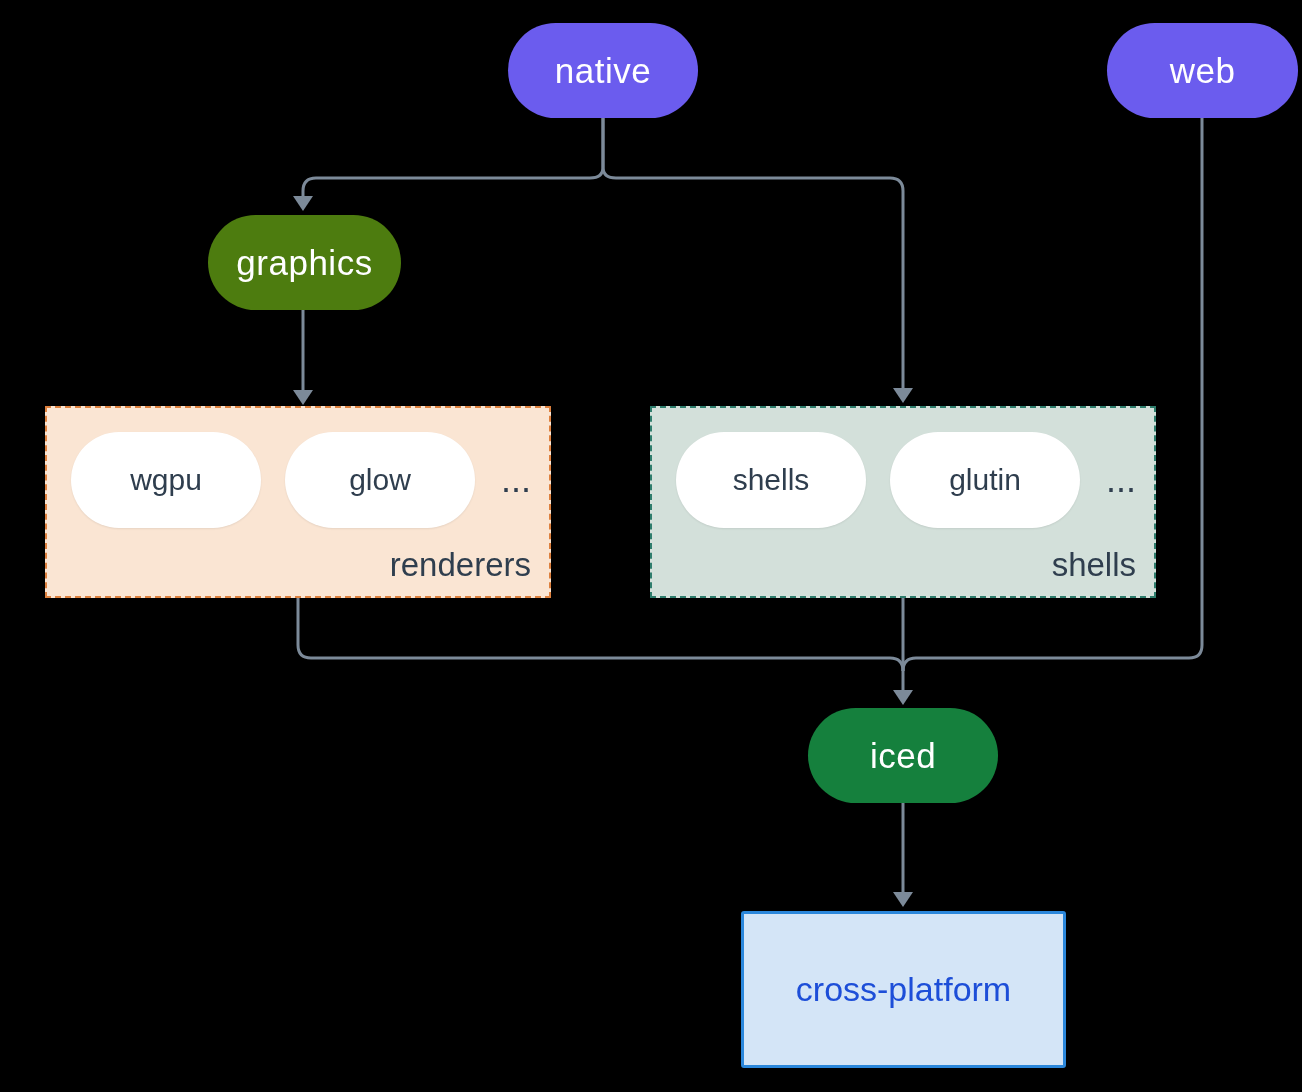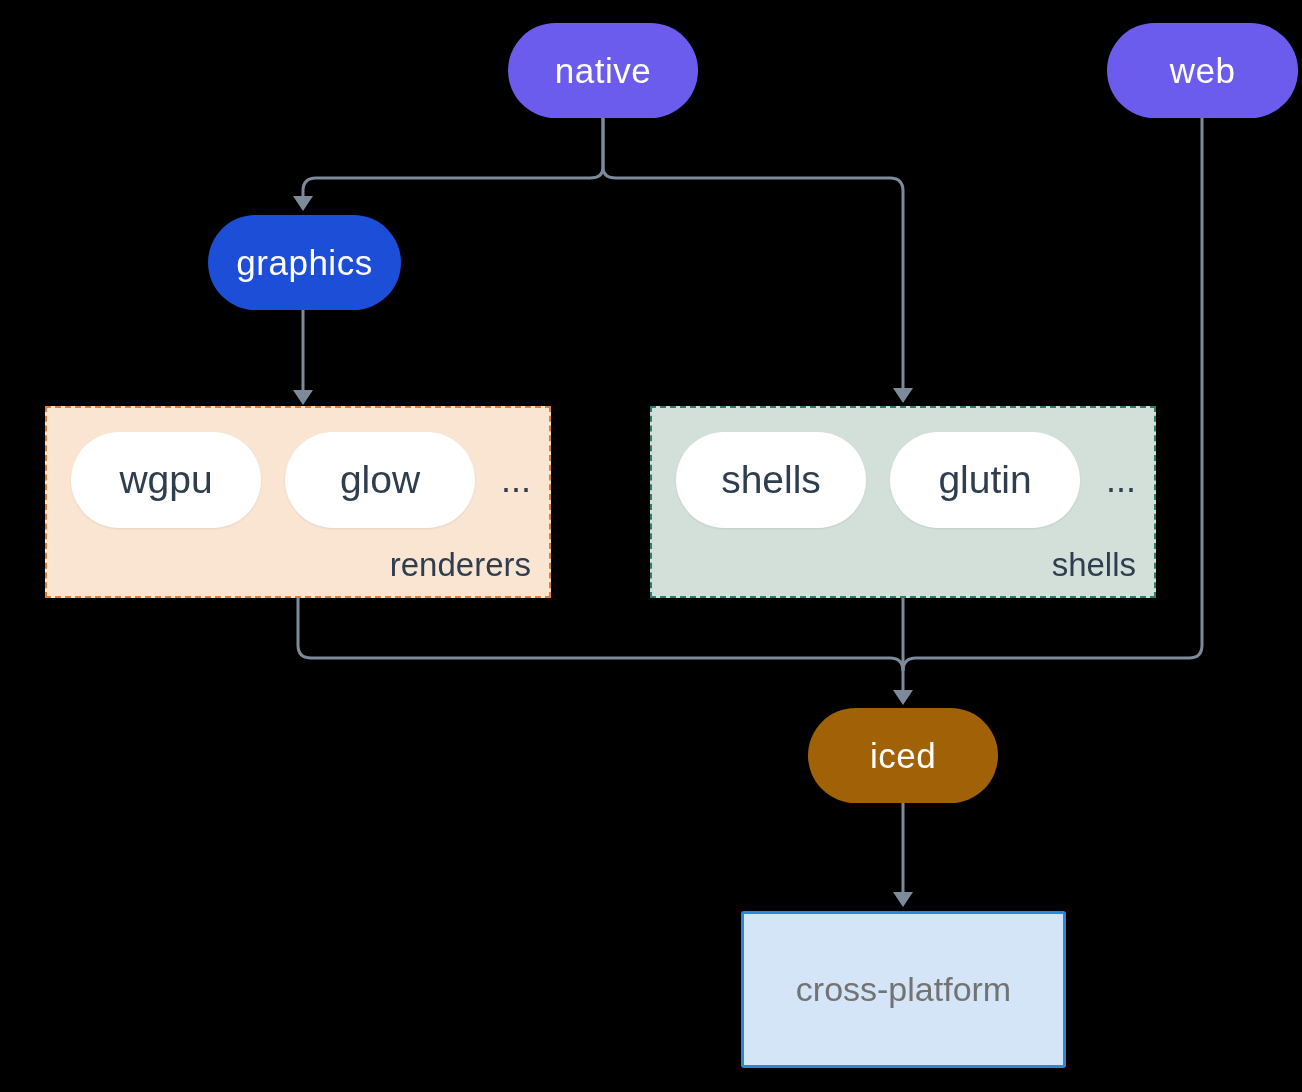--- a/index.html
+++ b/index.html
@@ -12,49 +12,49 @@
     margin-left:21px;
   }
   svg.edges{position:absolute;left:0;top:0;}
   .pill{
     position:absolute;
     border-radius:999px;
     display:flex;align-items:center;justify-content:center;
     color:#ffffff;font-size:35px;letter-spacing:0.5px;
   }
   .pill.native, .pill.web{background:#6B5CEE;}
-  .pill.graphics{background:#1d4ed8;}
-  .pill.iced{background:#a16207;}
+  .pill.graphics{background:#4d7c0f;}
+  .pill.iced{background:#15803d;}
   .group{
     position:absolute;box-sizing:border-box;
   }
   .group.renderers{background:#FAE5D3;border:2px dashed #DE813E;}
   .group.shells{background:#D3E0DA;border:2px dashed #2E7D6C;}
   .item-pill{
     position:absolute;width:190px;height:96px;top:24px;
     background:#ffffff;border-radius:999px;
     display:flex;align-items:center;justify-content:center;
-    color:#2F3E4E;font-size:39px;
+    color:#2F3E4E;font-size:30px;
     box-shadow:0 1px 2px rgba(0,0,0,0.08);
   }
   .ellipsis{
     position:absolute;top:24px;right:18px;height:96px;
     display:flex;align-items:center;
     color:#2F3E4E;font-size:36px;
   }
   .group-label{
     position:absolute;right:18px;bottom:12px;
     color:#2F3E4E;font-size:33px;
   }
   .app-box{
     position:absolute;left:720px;top:911px;width:325px;height:157px;
     box-sizing:border-box;
     background:#D4E5F7;border:3px solid #2B87DB;border-radius:3px;
     display:flex;flex-direction:column;align-items:center;justify-content:center;
-    color:#737373;font-size:34px;line-height:47px;text-align:center;
+    color:#1d4ed8;font-size:34px;line-height:47px;text-align:center;
   }
 </style>
 </head>
 <body>
 
 <div class="canvas">
 
   <svg class="edges" width="1302" height="1092" viewBox="0 0 1302 1092">
     <g stroke="#7C8A99" stroke-width="3" fill="none">
       <path d="M582,118 L582,167 Q582,178 569,178 L295,178 Q282,178 282,191 L282,196"></path>

